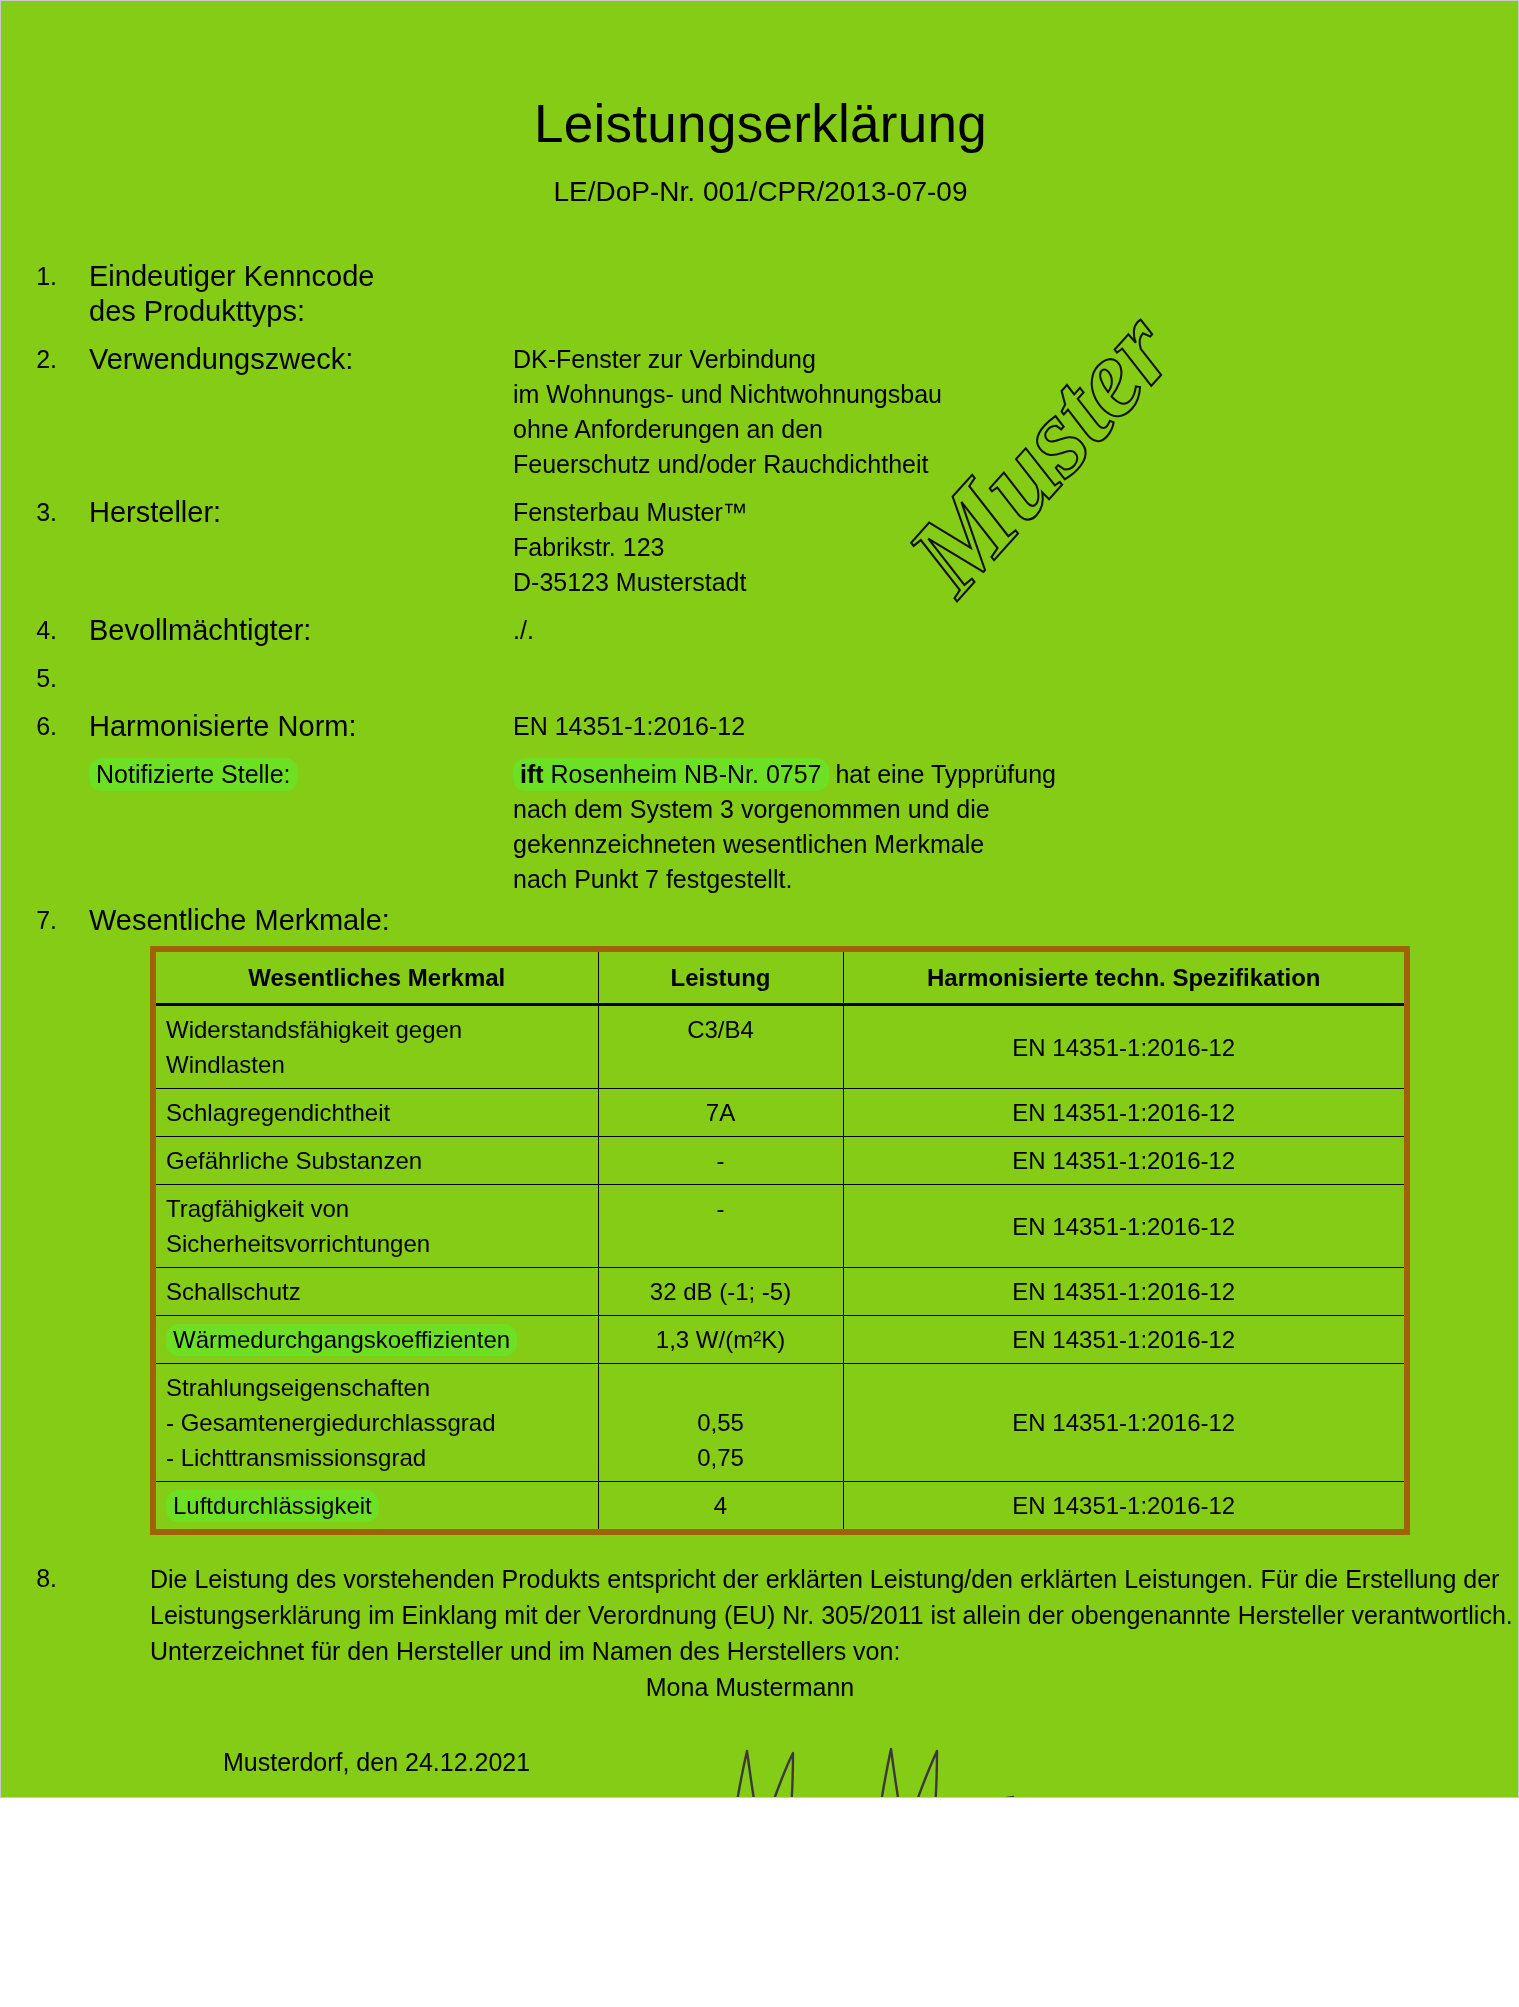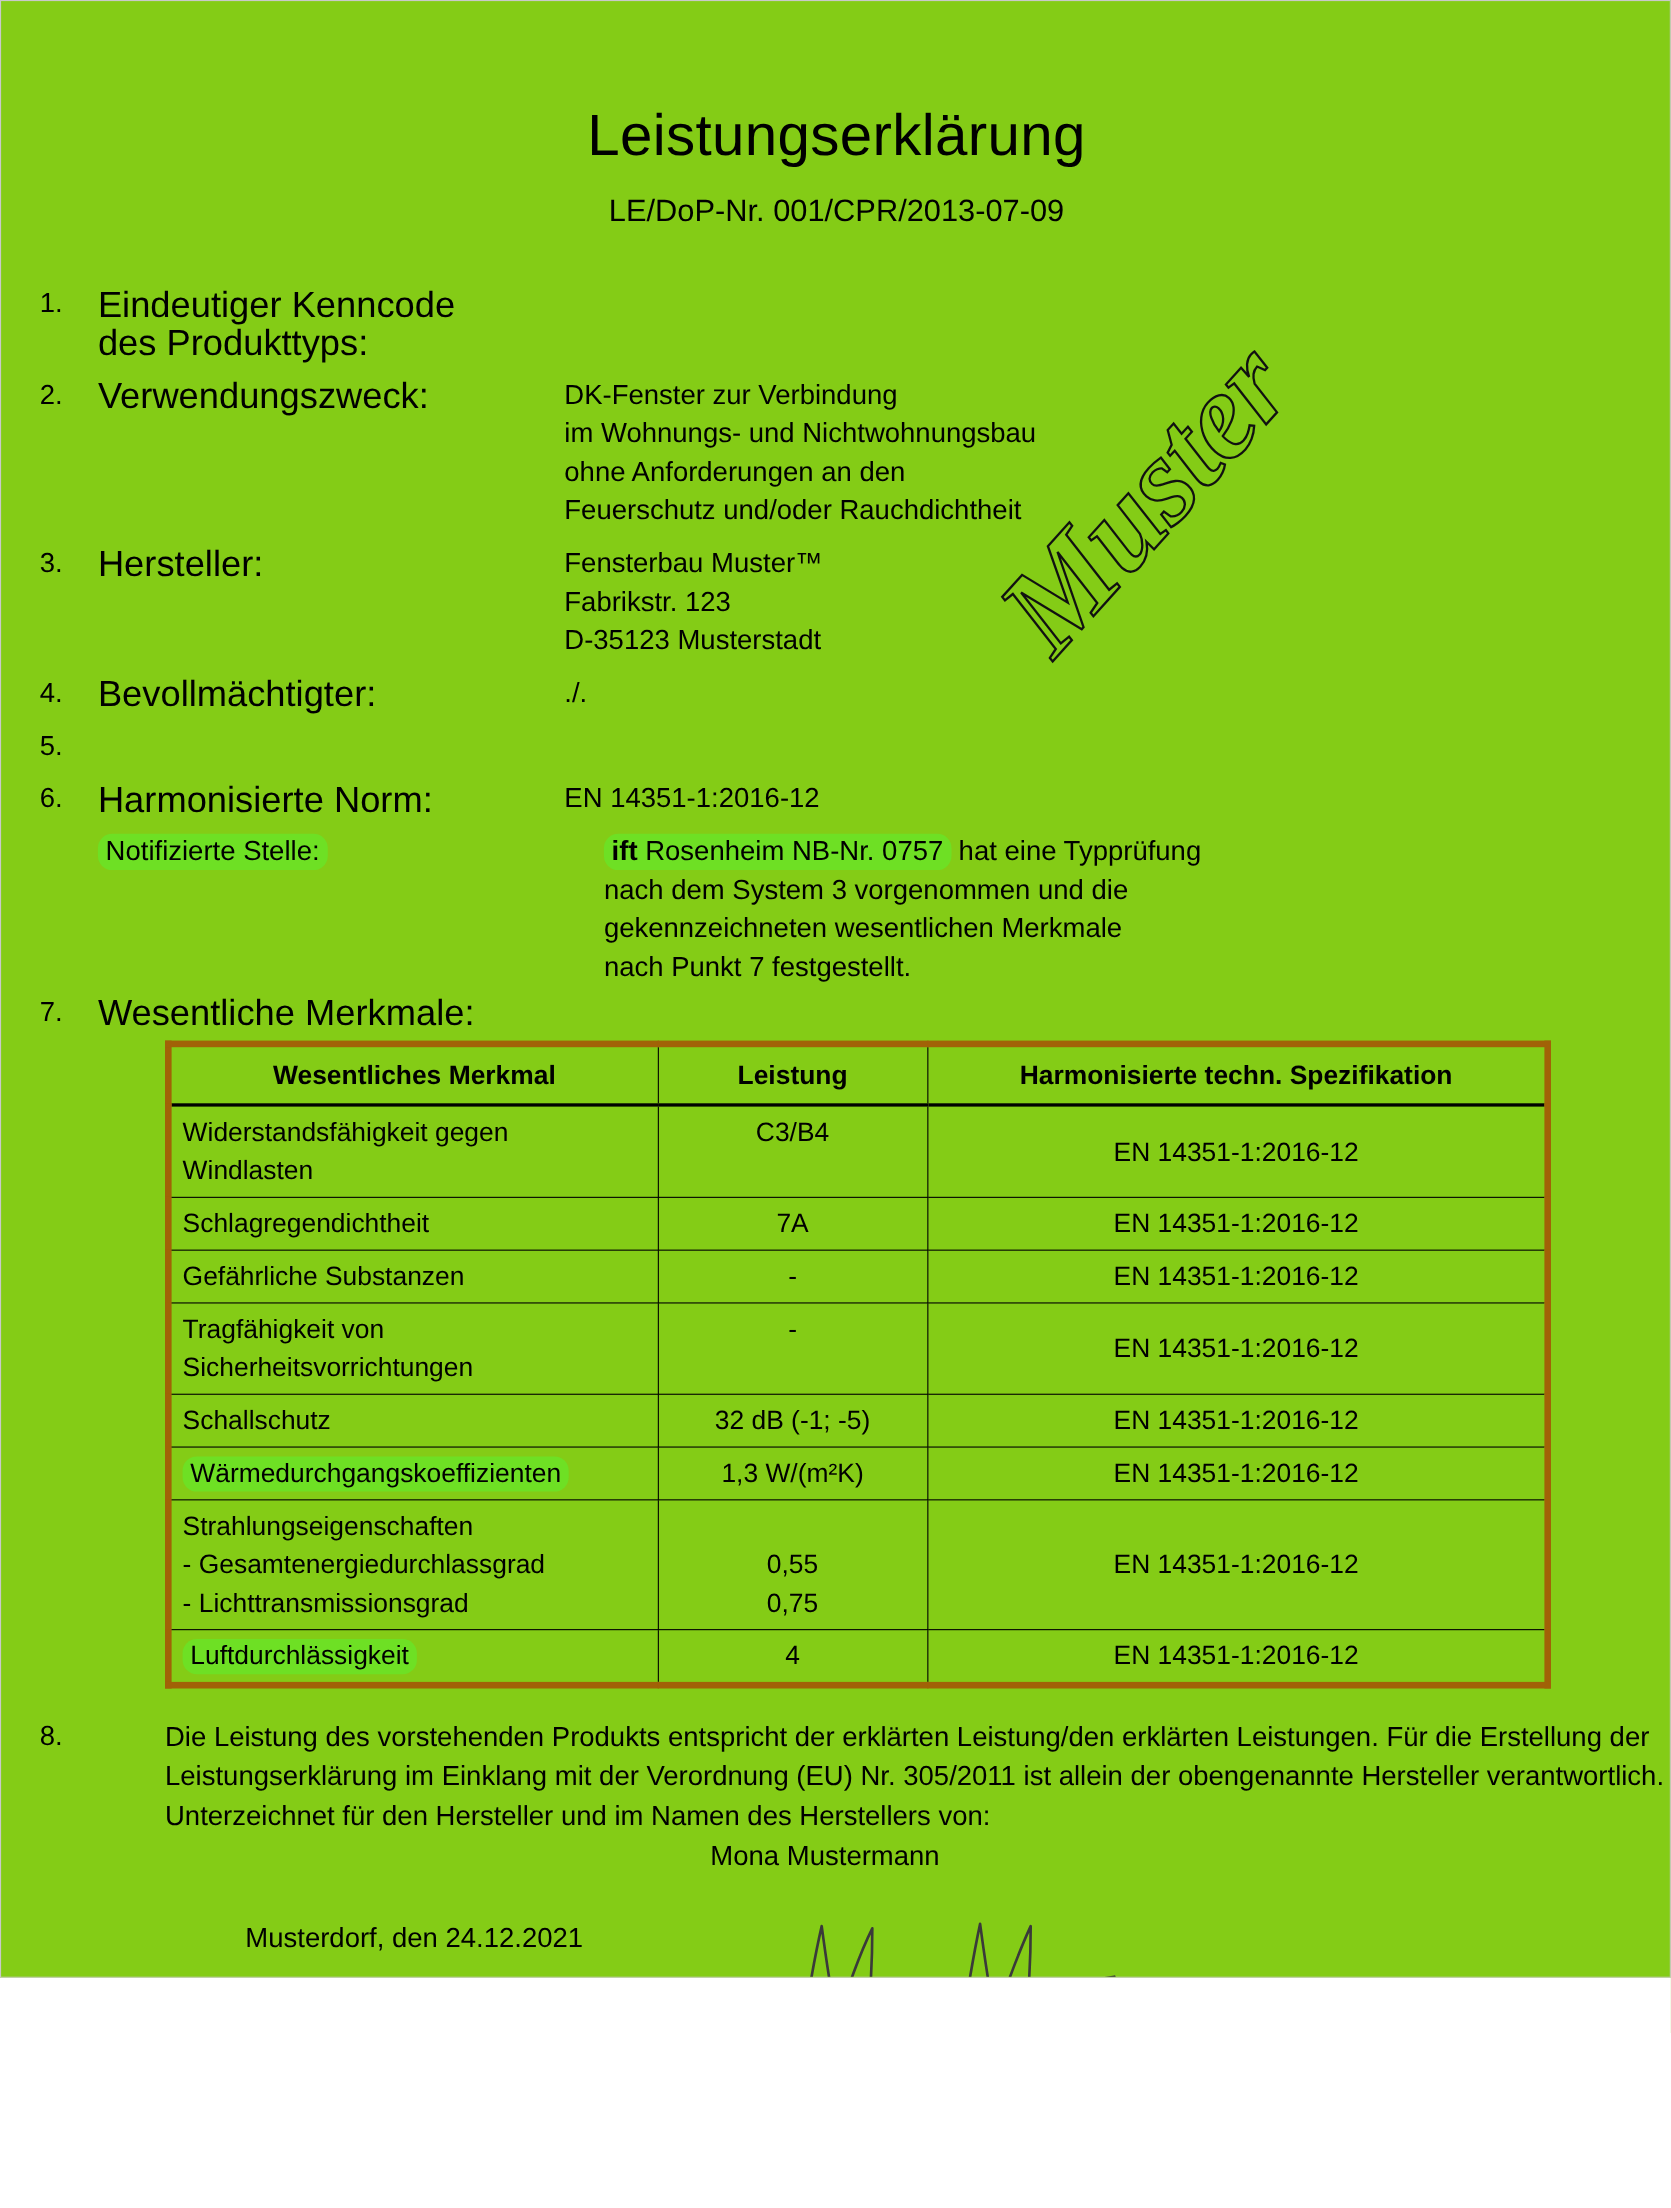--- a/index.html
+++ b/index.html
@@ -72,36 +72,35 @@
     width: 56px;
     text-align: right;
     flex: 0 0 56px;
     font-size: 25px;
     line-height: 35px;
     padding-right: 0;
   }
   .item-label {
     flex: 0 0 calc(512px - 56px - 32px);
     padding-left: 32px;
-    font-size: 33px;
+    font-size: 29px;
     line-height: 35px;
     white-space: pre-line;
   }
   .item-value {
     flex: 1 1 auto;
     font-size: 25px;
     line-height: 35px;
     white-space: pre-line;
     padding-left: 0;
   }
   .nb-row {
     display: flex;
     align-items: flex-start;
     margin-bottom: 0;
-    gap: 36px;
   }
   .nb-label-wrap {
     flex: 0 0 512px;
     padding-left: 88px;
     box-sizing: border-box;
     font-size: 25px;
     line-height: 35px;
   }
   .nb-value-wrap {
     flex: 1 1 auto;

